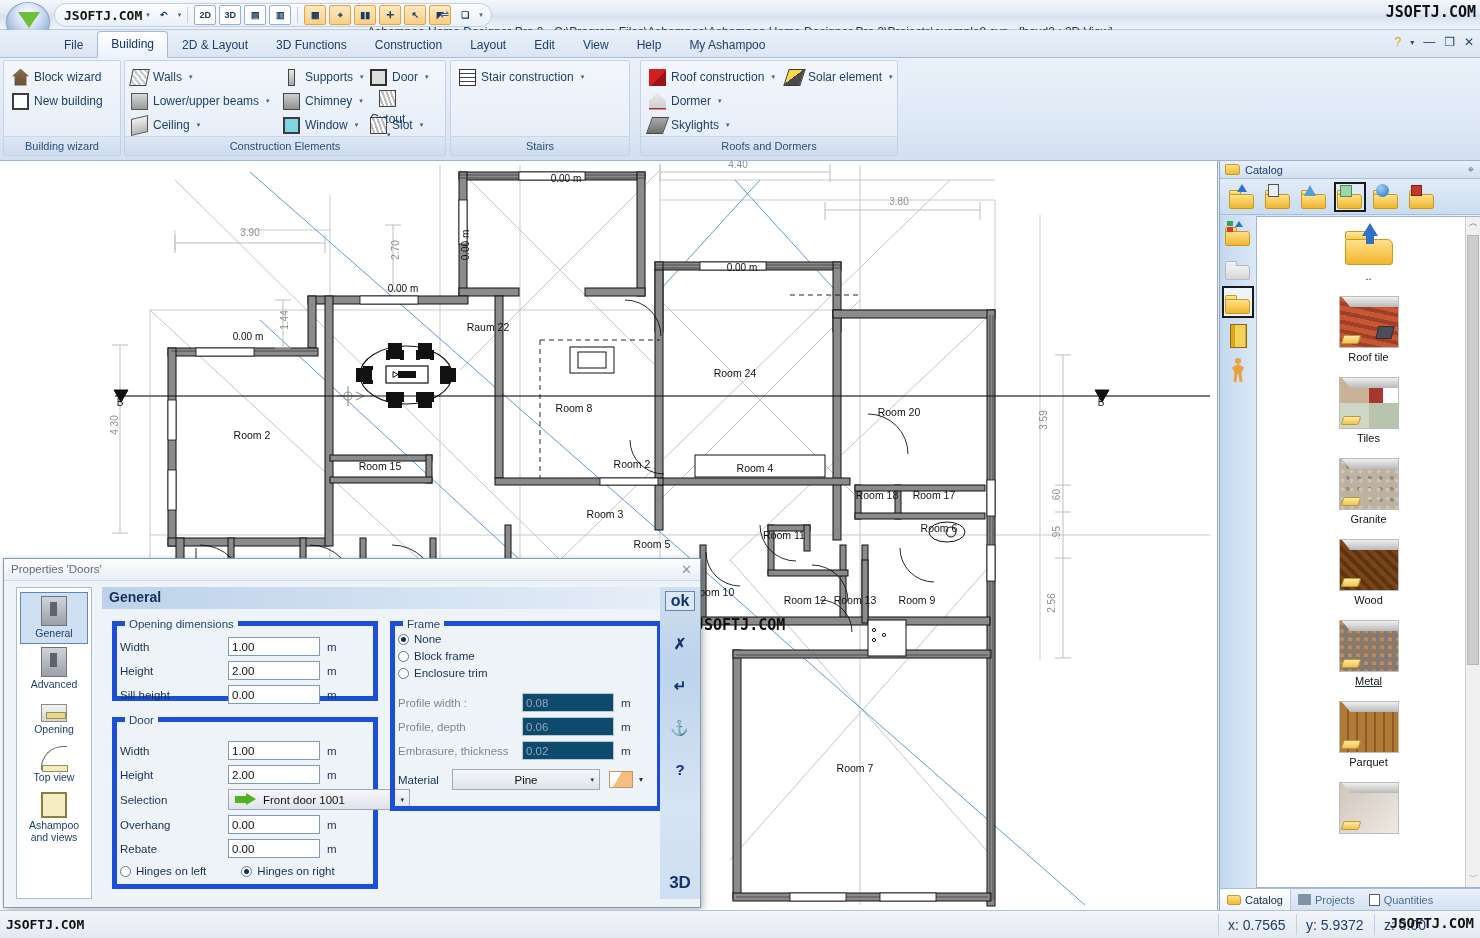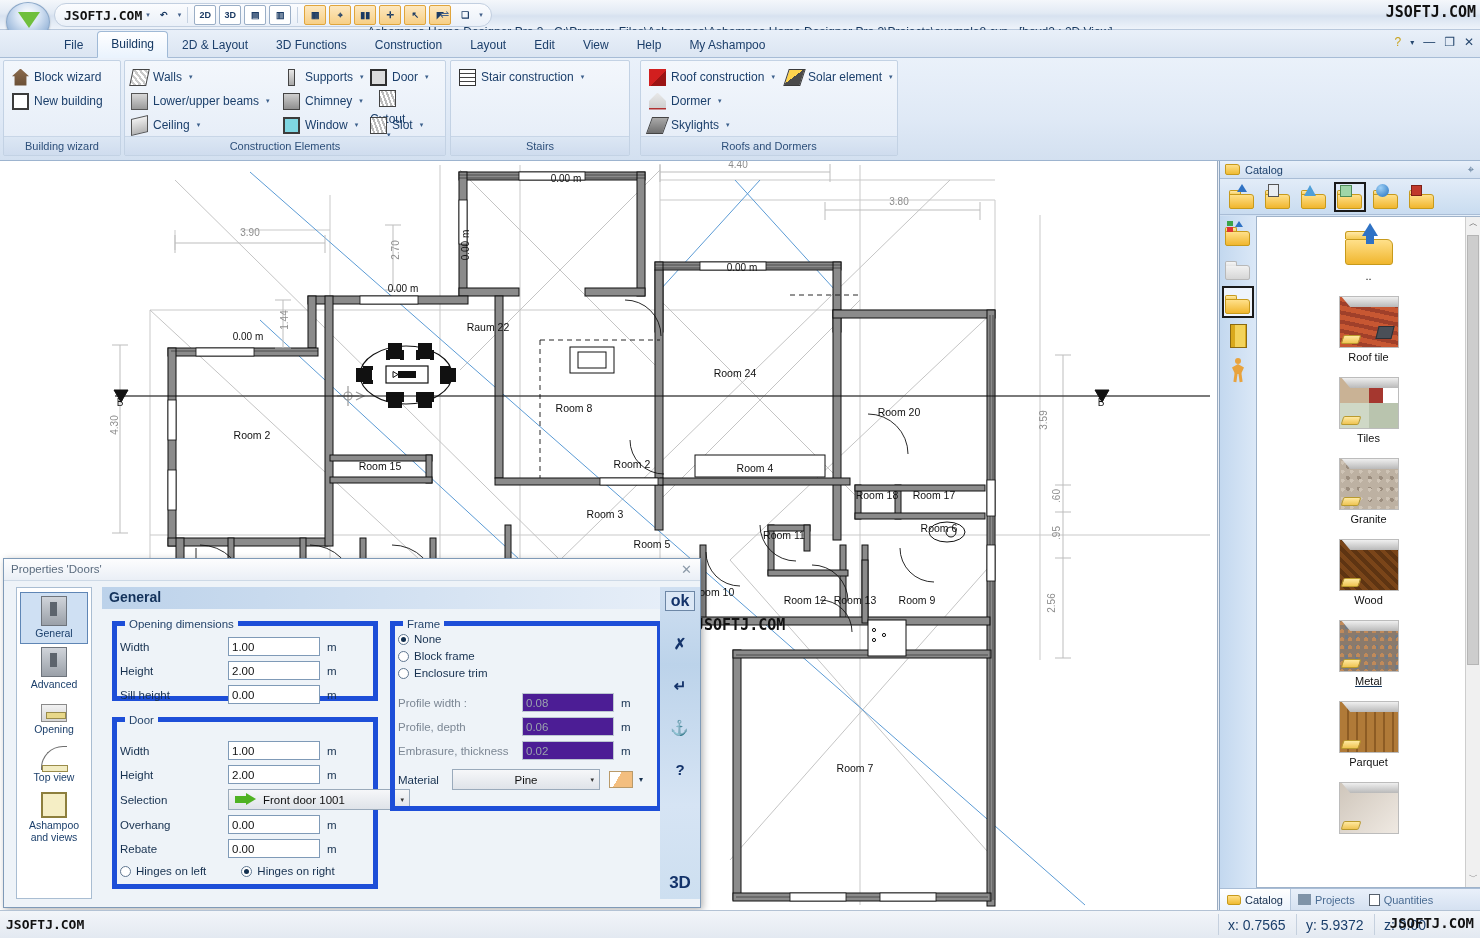--- a/index.html
+++ b/index.html
@@ -227,21 +227,21 @@
   .fieldset {
     position:absolute; border:5px solid #1d4ed8; background:transparent;
   }
   .fs-legend { position:absolute; left:8px; top:-8px; background:#eef3f8; padding:0 4px; font-size:11.5px; color:#26456c;}
   .frow { position:absolute; display:flex; align-items:center; font-size:11.5px; color:#16304f;}
   .flabel { width:108px; }
   .finput {
     width:92px;height:19px; border:1px solid #7f9ab7; background:#fff;
     font-size:11.5px; color:#111; padding:1px 3px; line-height:16px;
   }
-  .finput.dim { background:#4c1d95; color:#9aa3ad; border-color:#bcc6d1;}
+  .finput.dim { background:#0c4a6e; color:#9aa3ad; border-color:#bcc6d1;}
   .funit { margin-left:7px; color:#16304f; }
   .radio { width:11px;height:11px;border:1px solid #5f7690;border-radius:50%;background:#fff;display:inline-block;position:relative;margin-right:5px;}
   .radio.on:after{content:"";position:absolute;left:2px;top:2px;width:5px;height:5px;border-radius:50%;background:#13304f;}
   .combo {
     height:21px;border:1px solid #9aaabb;background:linear-gradient(to bottom,#f6f7f9,#dfe3e9);
     display:flex;align-items:center;font-size:11.5px;color:#111;position:relative;
   }
   .combo .cc { position:absolute; right:5px; font-size:7px;color:#333;}
   .greenarrow { width:22px;height:13px; margin:0 6px; position:relative;}
   .greenarrow .shaft{position:absolute;left:0;top:3px;width:12px;height:7px;background:#4fb222;}

